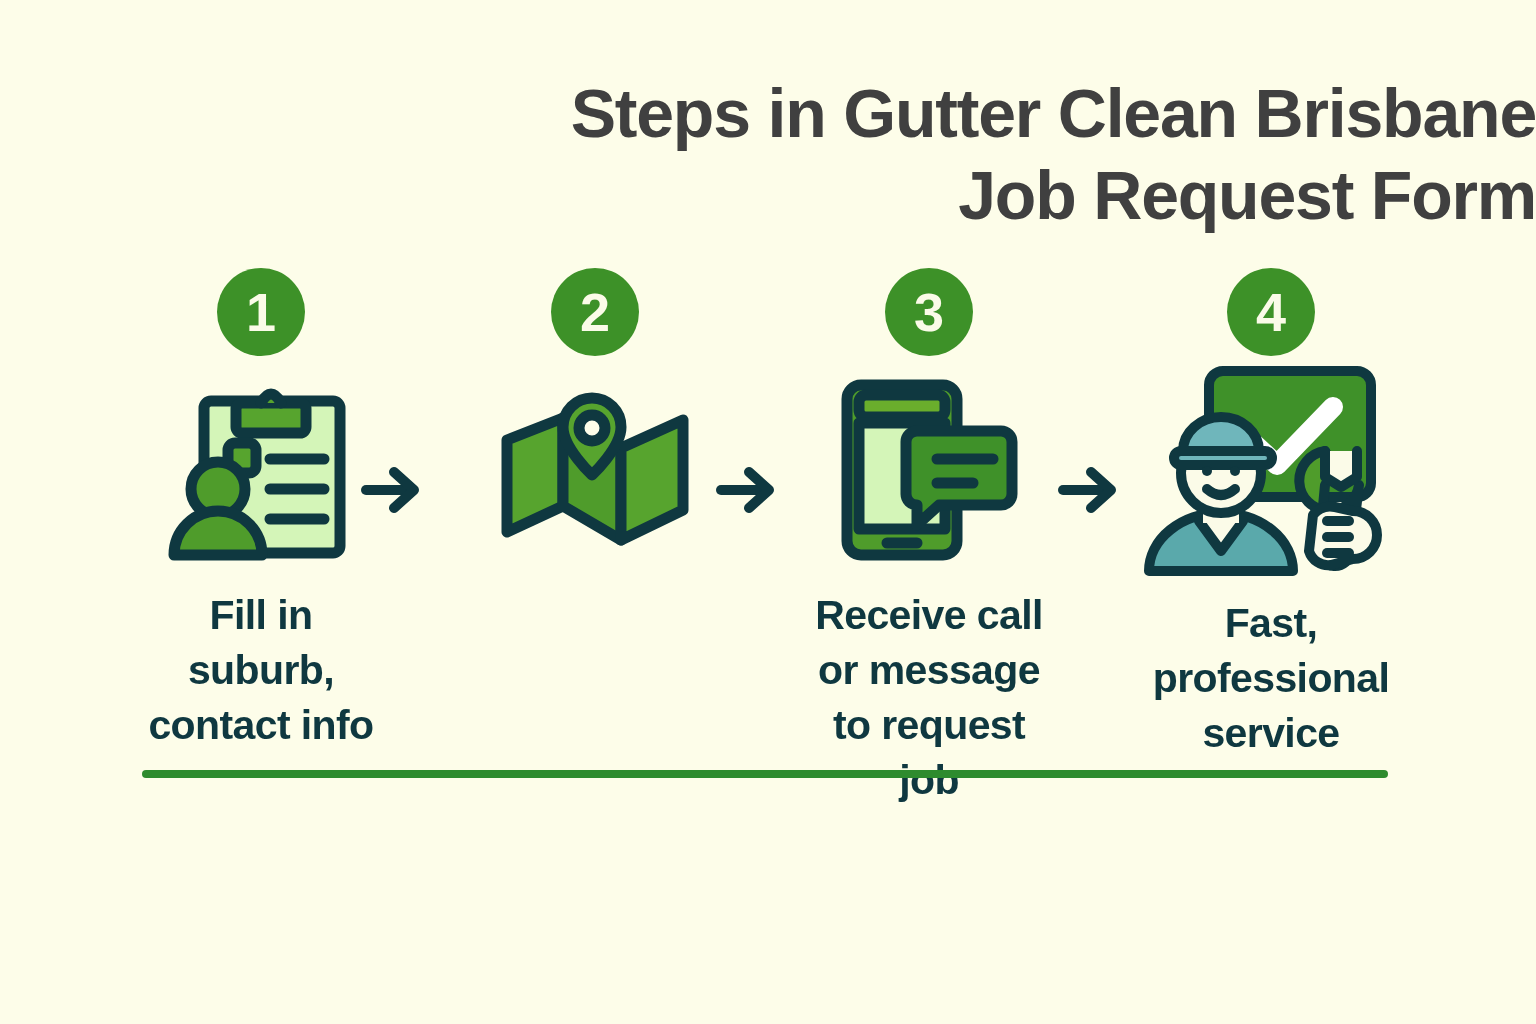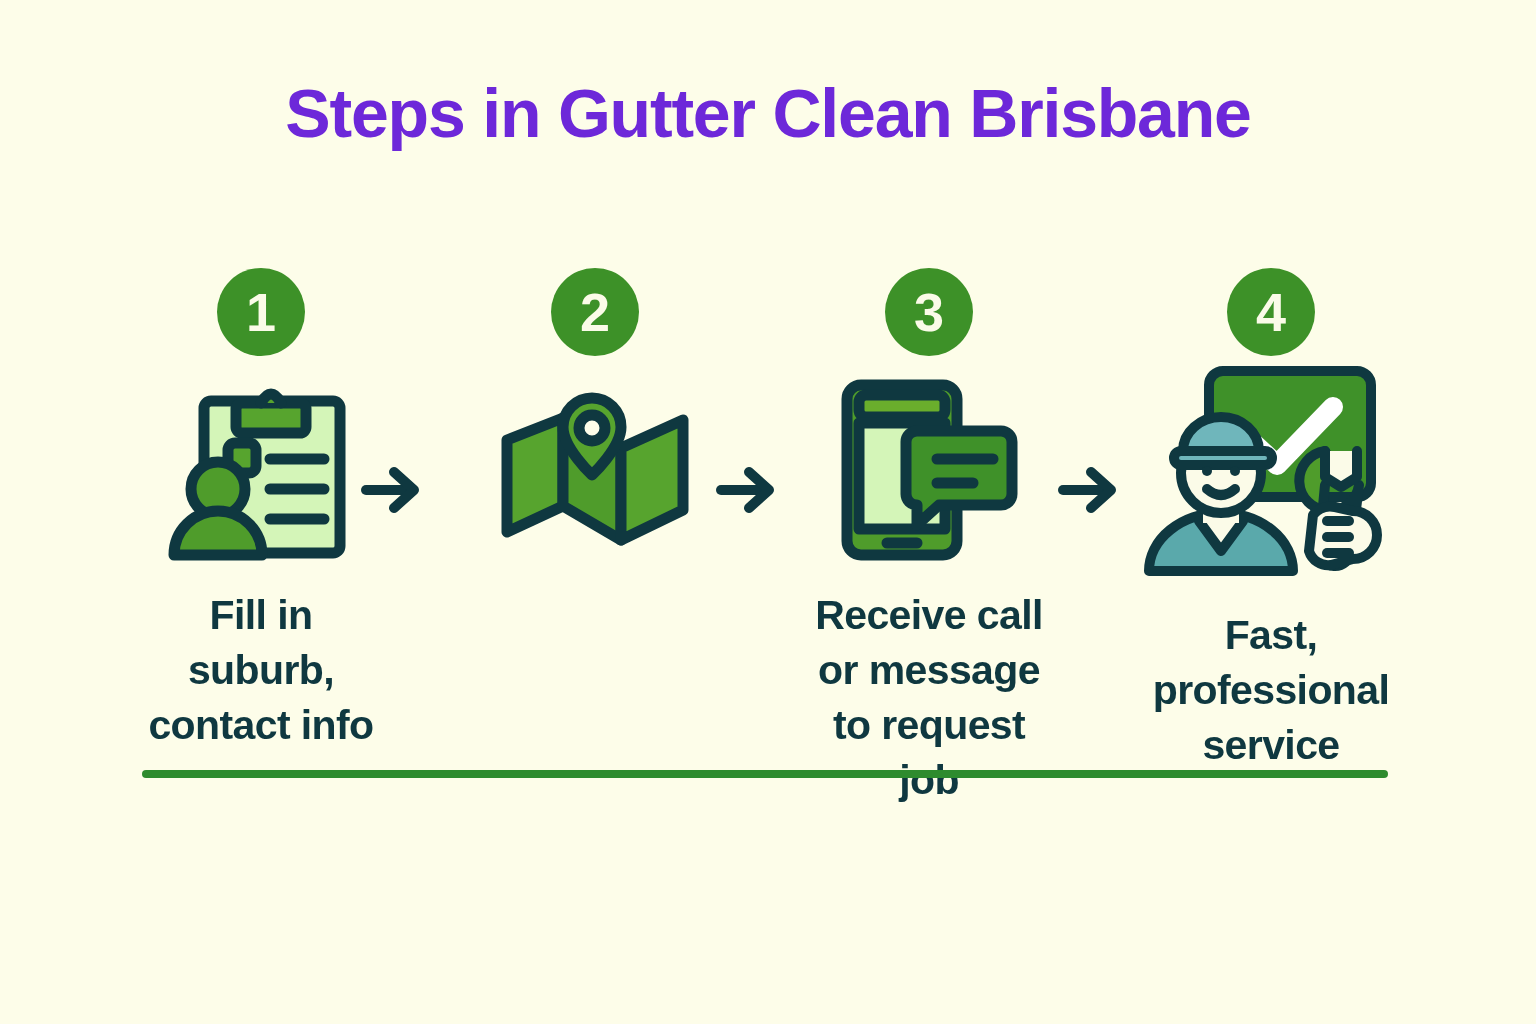--- a/index.html
+++ b/index.html
@@ -29,21 +29,22 @@
     width: 1536px;
     text-align: center;
   }
   .title-line {
     display: block;
     font-family: "Liberation Sans", sans-serif;
     font-weight: bold;
     font-size: 68px;
     line-height: 82px;
     letter-spacing: -1.2px;
-    color: #6d28d9;
+    color: #404040;
+    text-align: right;
   }
 
   
   .steps-row {
     position: absolute;
     left: 130px;
     top: 268px;
     width: 1280px;
     height: 500px;
     display: flex;
@@ -89,21 +90,21 @@
     margin-top: 20px;
     text-align: center;
     font-family: "Liberation Sans", sans-serif;
     font-weight: bold;
     font-size: 41px;
     line-height: 55px;
     letter-spacing: -0.6px;
     color: #0f3840;
     white-space: pre-line;
   }
-  .step-4 .caption { margin-top: 34px; }
+  .step-4 .caption { margin-top: 22px; }
 
   
   .arrow {
     position: absolute;
     top: 455px;
     width: 70px;
     height: 70px;
   }
   .arrow-1 { left: 358px; }
   .arrow-2 { left: 713px; }
@@ -120,20 +121,21 @@
     background: #2e8b2e;
   }
 </style>
 </head>
 <body>
 
 <div class="infographic">
 
   <div class="title-block">
     <span class="title-line">Steps in Gutter Clean Brisbane</span>
+    <span class="title-line">Job Request Form</span>
   </div>
 
   <div class="steps-row">
 
     <div class="step step-1">
       <div class="badge">1</div>
       <div class="icon-wrap">
         <svg width="190" height="182" viewBox="0 0 190 182" aria-hidden="true">
           <g stroke="#0f3840" stroke-width="11" stroke-linejoin="round" stroke-linecap="round">
 

